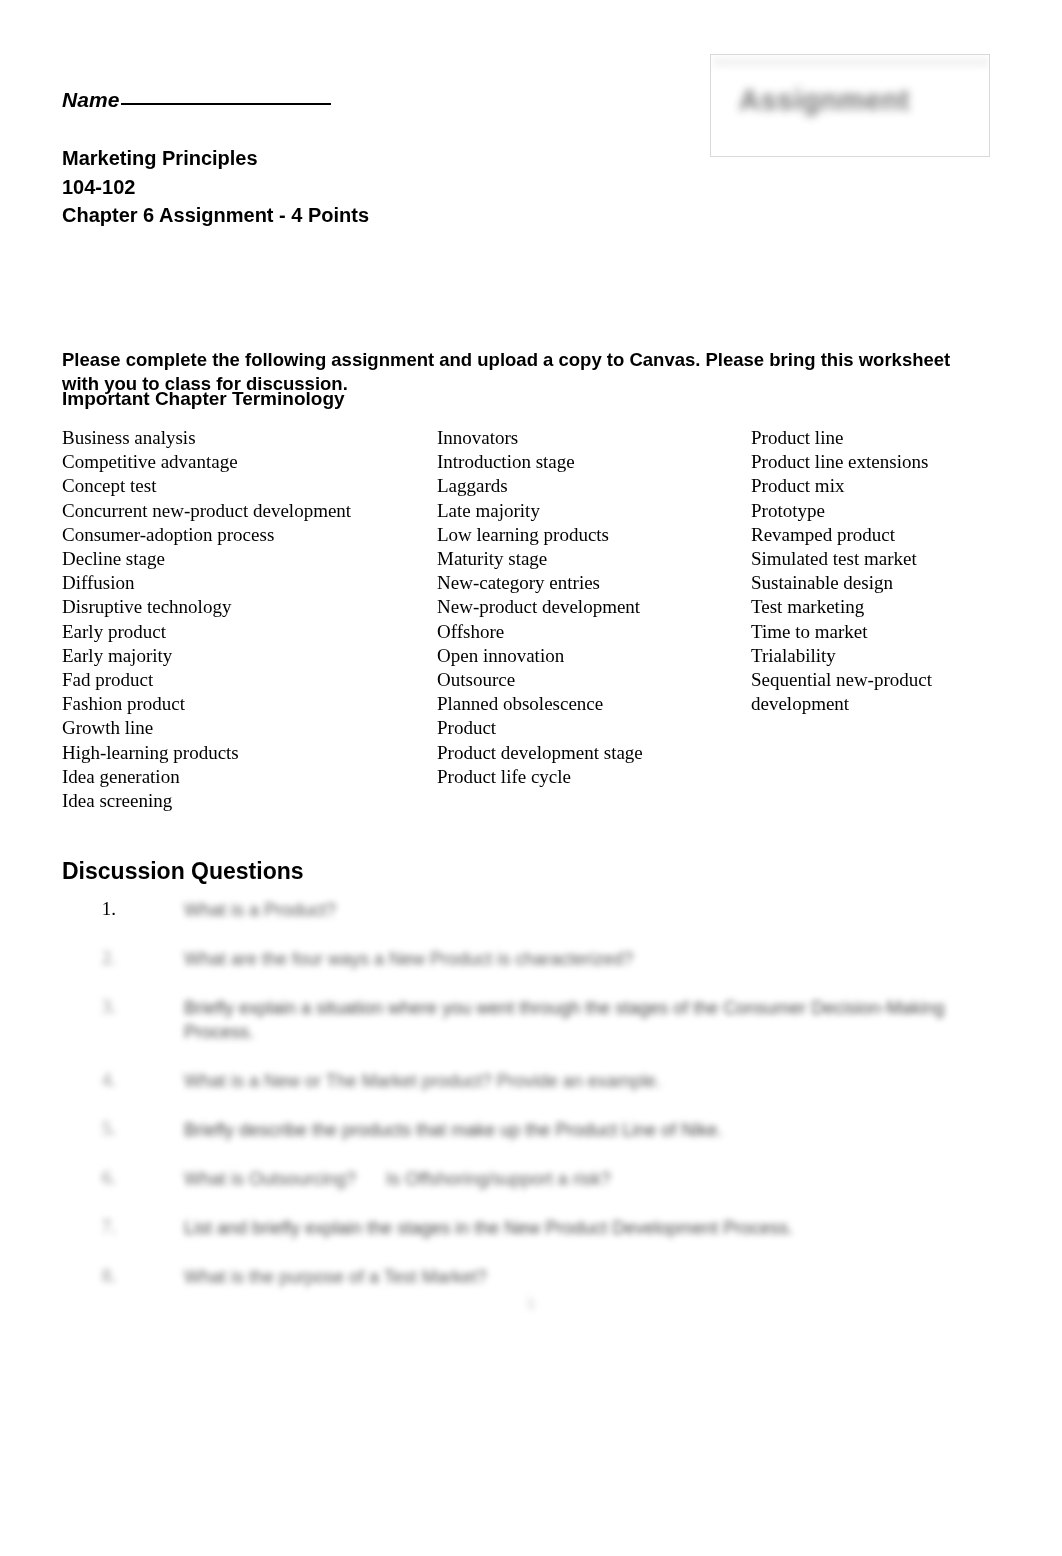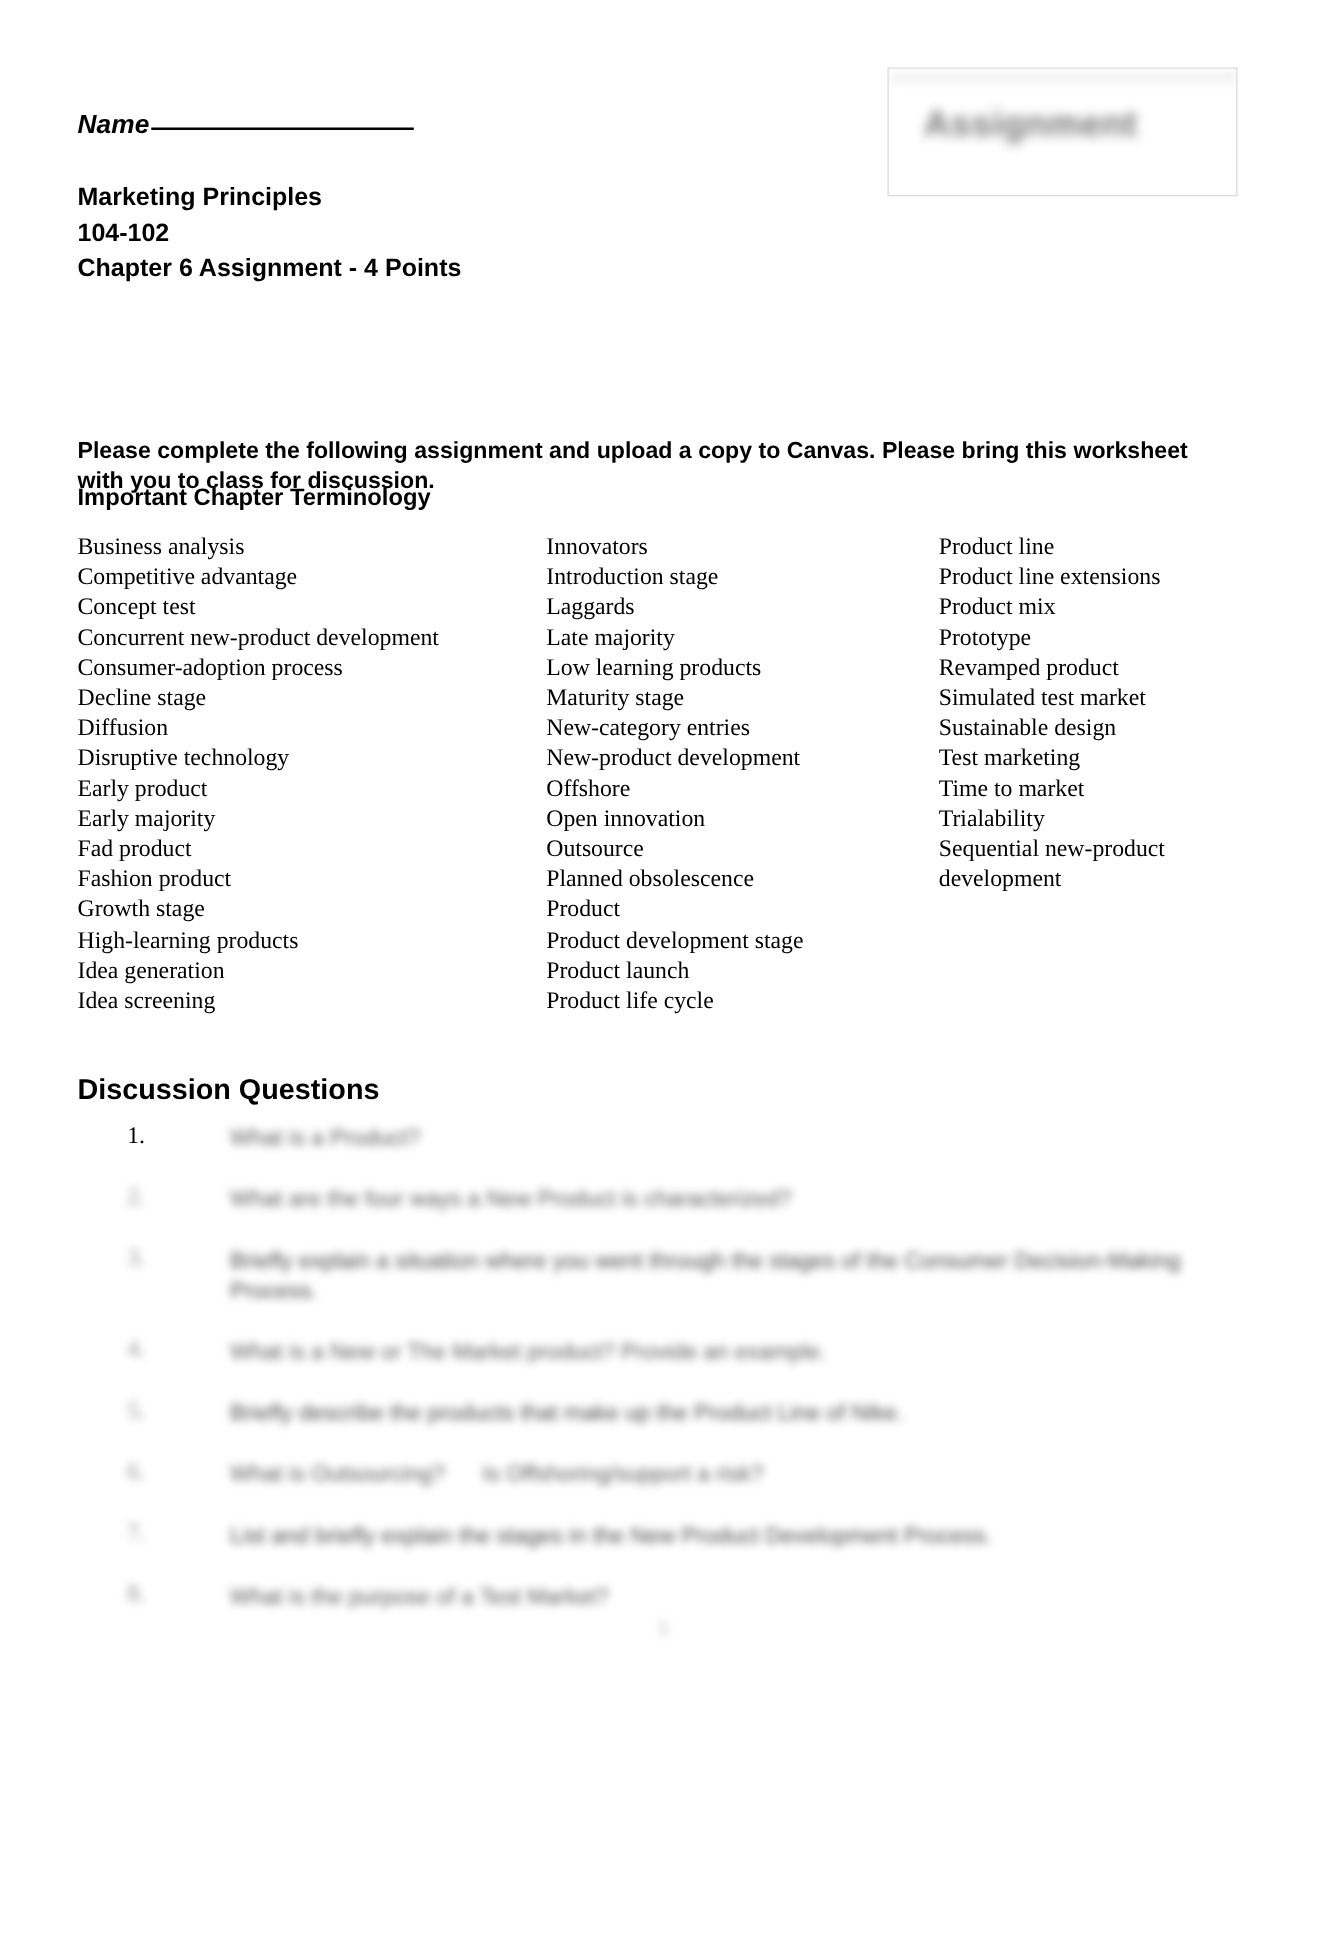--- a/index.html
+++ b/index.html
@@ -215,41 +215,40 @@
         <div>Concept test</div>
         <div class="wrap">Concurrent new-product development</div>
         <div>Consumer-adoption process</div>
         <div>Decline stage</div>
         <div>Diffusion</div>
         <div>Disruptive technology</div>
         <div>Early product</div>
         <div>Early majority</div>
         <div>Fad product</div>
         <div>Fashion product</div>
-        <div>Growth stage</div>
+        <div>Growth line</div>
         <div>High-learning products</div>
         <div>Idea generation</div>
         <div>Idea screening</div>
       </div>
     <div class="term-col c2">
         <div>Innovators</div>
         <div>Introduction stage</div>
         <div>Laggards</div>
         <div>Late majority</div>
         <div>Low learning products</div>
         <div>Maturity stage</div>
         <div>New-category entries</div>
         <div>New-product development</div>
         <div>Offshore</div>
         <div>Open innovation</div>
         <div>Outsource</div>
         <div>Planned obsolescence</div>
         <div>Product</div>
         <div>Product development stage</div>
-        <div>Product launch</div>
         <div>Product life cycle</div>
       </div>
     <div class="term-col c3">
         <div>Product line</div>
         <div>Product line extensions</div>
         <div>Product mix</div>
         <div>Prototype</div>
         <div>Revamped product</div>
         <div>Simulated test market</div>
         <div>Sustainable design</div>

